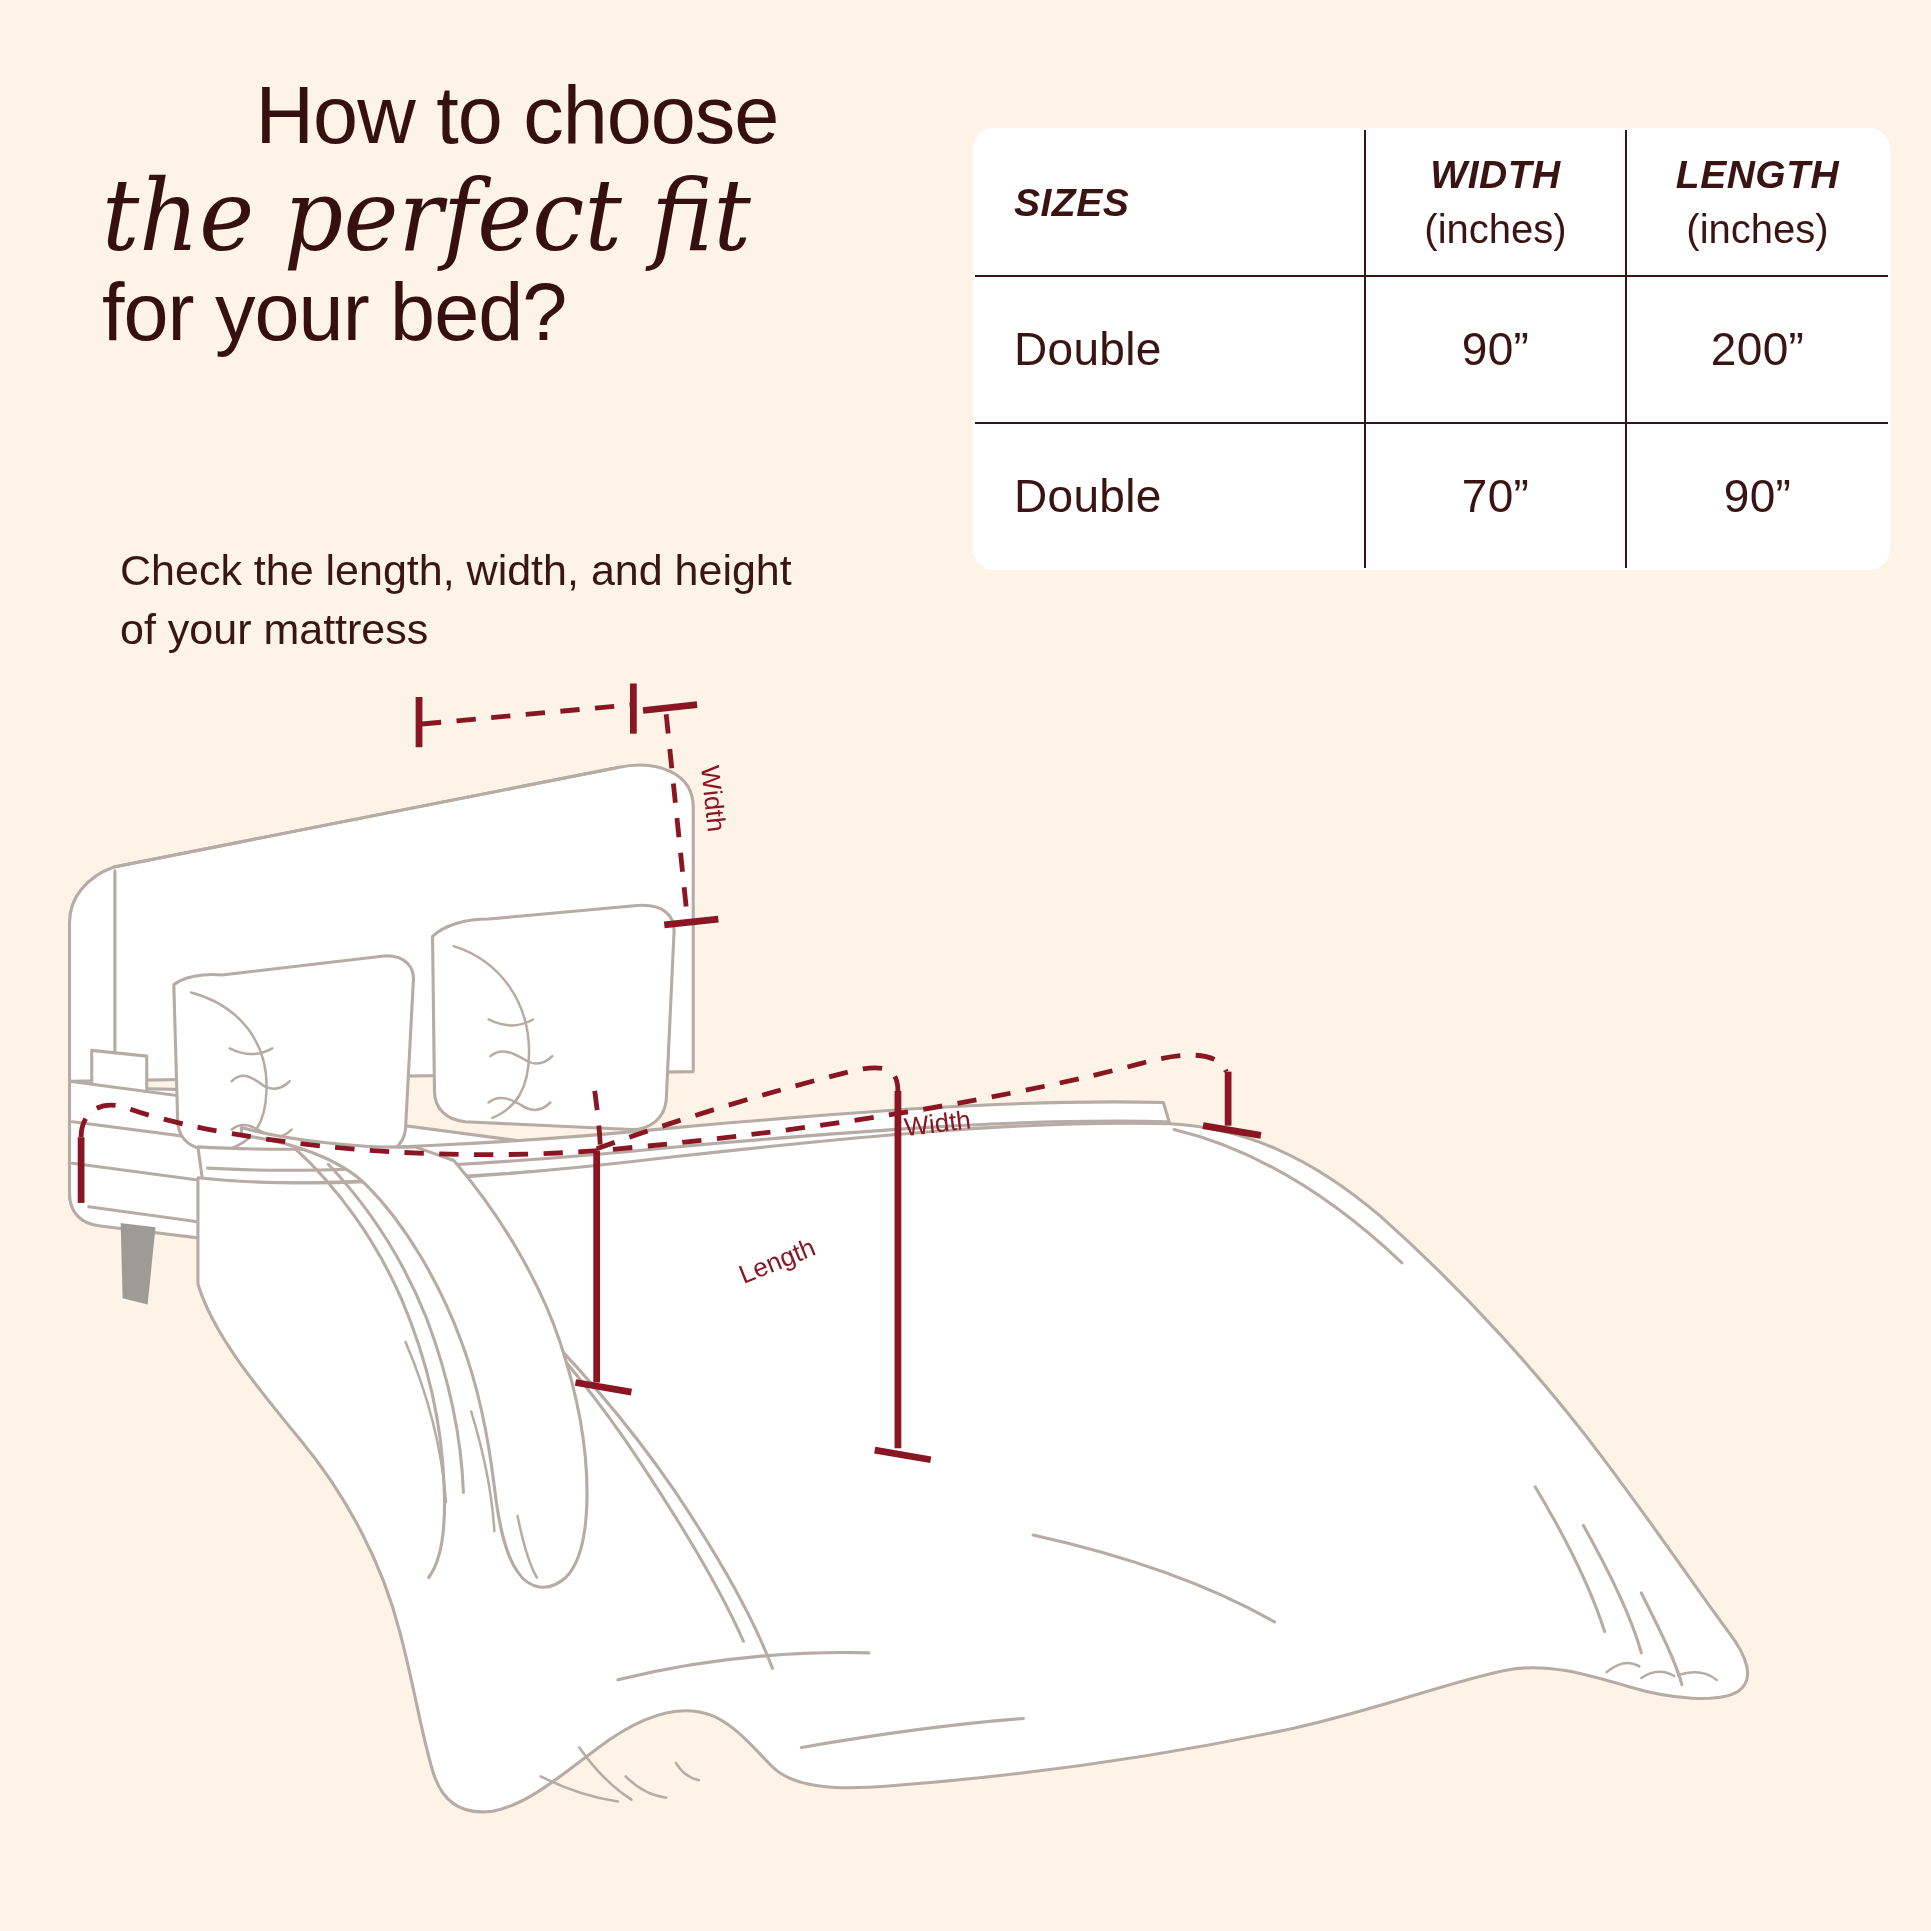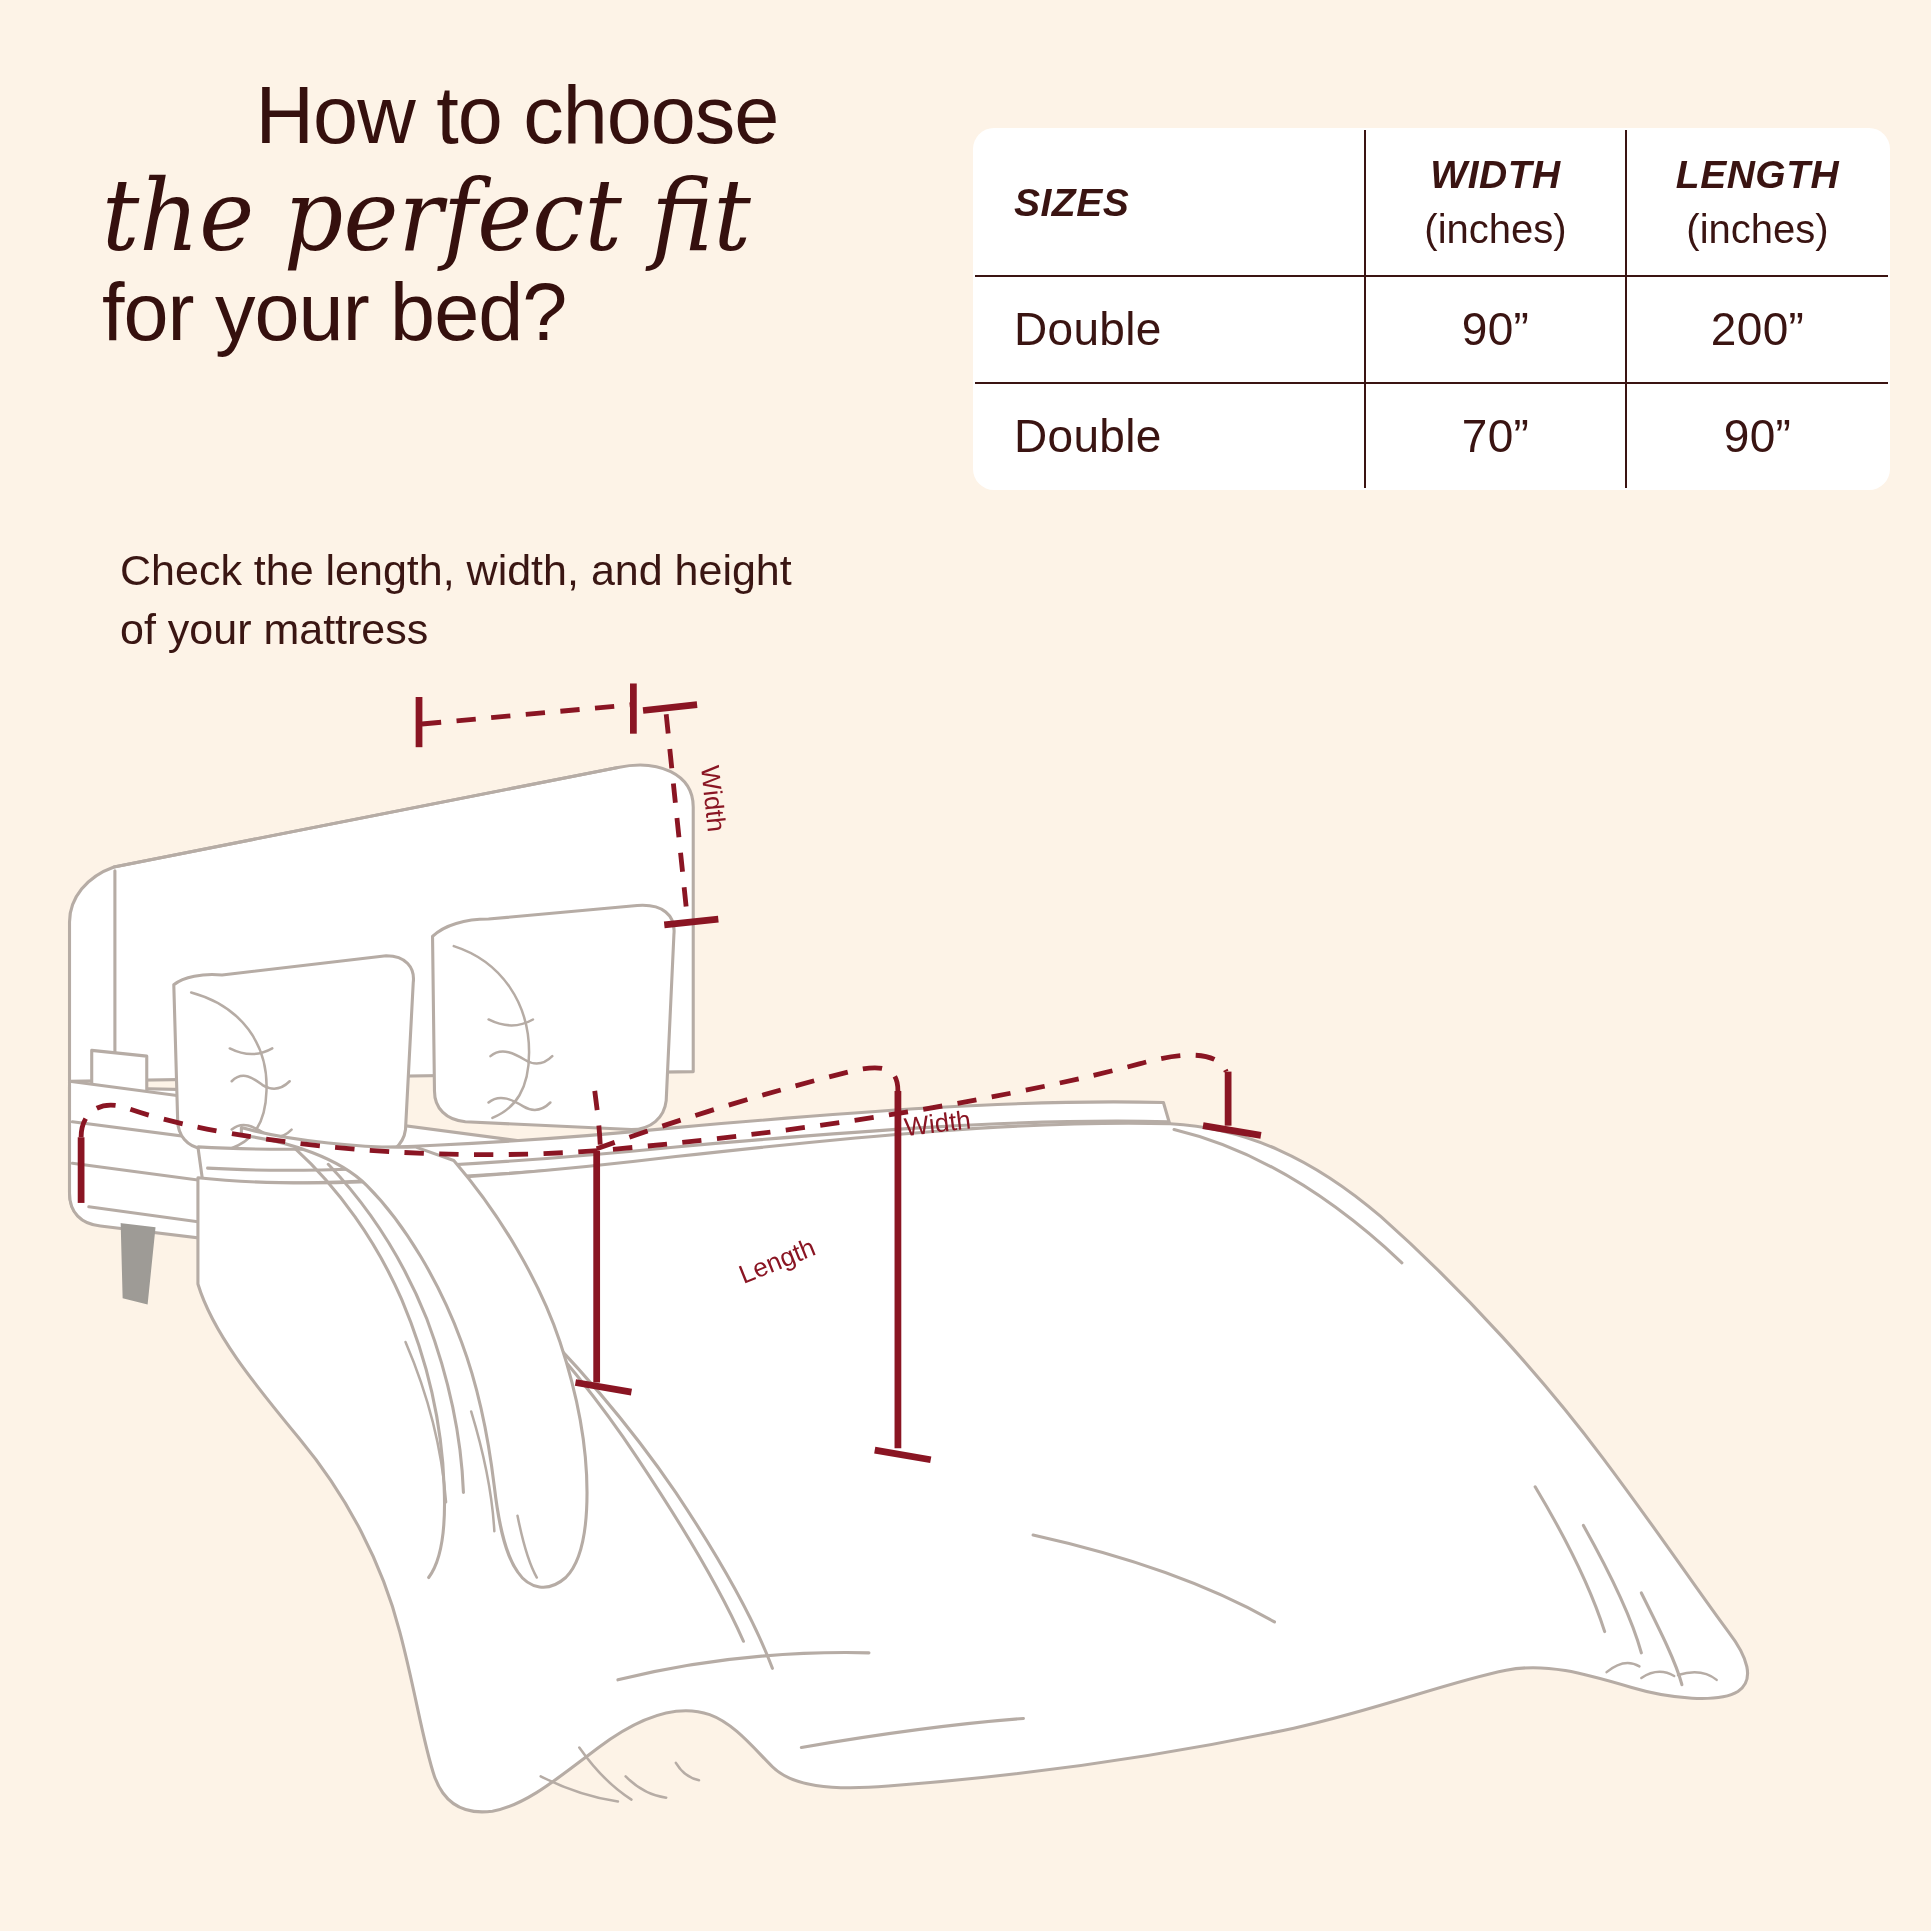--- a/index.html
+++ b/index.html
@@ -77,21 +77,21 @@
   
   .size-table-wrap {
     position: absolute;
     left: 973px;
     top: 128px;
     width: 869px;
     height: 362px;
   }
   table.size-table {
     width: 869px;
-    height: 362px;
+    height: 442px;
     border-collapse: collapse;
     background: #ffffff;
     border: 2.9px solid #3a1412;
     border-radius: 21px;
     overflow: hidden;
     table-layout: fixed;
   }
   table.size-table td,
   table.size-table th {
     border: 2.9px solid #3a1412;

